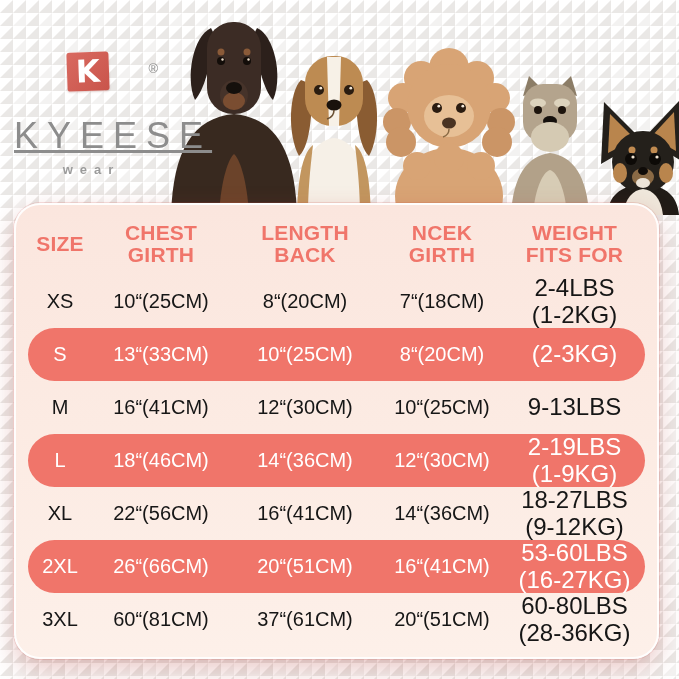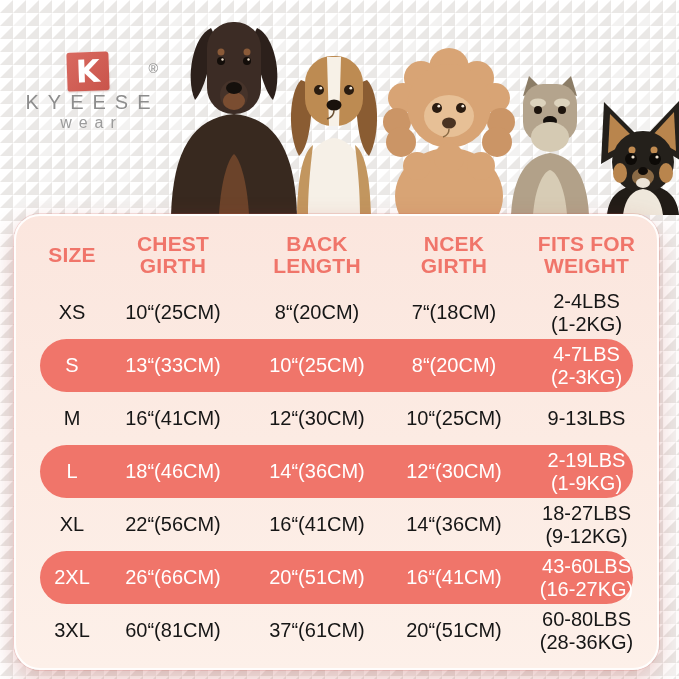--- a/index.html
+++ b/index.html
@@ -28,40 +28,40 @@
   .logo{position:absolute;left:14px;top:52px;width:148px;text-align:center;z-index:3;}
   .logo-mark{
     position:relative;width:42px;height:39px;margin:0 auto;
     background:linear-gradient(135deg,#d96a60,var(--logo-red,#c9544b));
     transform:rotate(-2deg);border-radius:3px;
     display:flex;align-items:center;justify-content:center;
     box-shadow:0 1px 2px rgba(120,40,30,.25);
   }
   .logo-k{color:#fff;font-size:31px;font-weight:bold;line-height:1;font-family:"DejaVu Sans",sans-serif;}
   .registered{position:absolute;right:4px;top:9px;font-size:13px;color:#8a8a8a;}
-  .logo-name{margin-top:0;margin-right:-9px;font-size:20px;letter-spacing:9px;color:var(--brand-gray,#8d8d8d);}
-  .logo-sub{margin-right:-7px;font-size:16px;letter-spacing:7px;color:#9b9b9b;}
+  .logo-name{margin-top:24px;margin-right:-9px;font-size:36px;letter-spacing:9px;color:var(--brand-gray,#8d8d8d);text-decoration:underline;}
+  .logo-sub{margin-top:5px;margin-right:-7px;font-size:13px;letter-spacing:7px;color:#9b9b9b;font-weight:bold;}
   
   .dogs{position:absolute;left:149px;top:0;width:530px;height:215px;z-index:2;}
   
   .card{
-    position:absolute;left:14px;top:214px;width:645px;height:456px;z-index:4;
+    position:absolute;left:14px;top:203px;width:645px;height:456px;z-index:4;
     box-sizing:border-box;border-radius:26px;
     background:linear-gradient(180deg,#fbe6de 0%,#fcebe3 50%,#fdf0e9 100%);
     border:2px solid rgba(255,255,255,.9);
     box-shadow:0 0 0 1px rgba(205,85,75,.18), 0 10px 26px rgba(175,55,45,.28);
-    padding:8px 24px 10px;
+    padding:8px 12px 10px;
   }
   .cols{display:grid;grid-template-columns:64px 138px 150px 124px 141px;align-items:center;text-align:center;}
   .thead{height:62px;}
   .th{color:var(--accent,#f0756a);font-weight:bold;font-size:21px;line-height:1.06;letter-spacing:.2px;}
   .th span{display:block;}
   .row{height:53px;font-size:20px;color:var(--text,#161616);}
   .row.hl{background:var(--accent,#f0756a);border-radius:27px;color:#fff;}
-  .cell-weight{font-size:20px;line-height:1.12;}
+  .cell-weight{font-size:24px;line-height:1.12;}
   .cell-weight span{display:block;}
 </style>
 </head>
 <body>
 
 <div class="stage">
 
   <svg class="bg-pattern" width="679" height="679" viewBox="0 0 679 679" xmlns="http://www.w3.org/2000/svg" aria-hidden="true">
     <defs>
       <pattern id="ht" width="26" height="26" patternUnits="userSpaceOnUse">
@@ -186,51 +186,50 @@
 
     <div class="cols thead">
       <div class="th">
         <span>SIZE</span>
       </div>
       <div class="th">
         <span>CHEST</span>
         <span>GIRTH</span>
       </div>
       <div class="th">
+        <span>LENGTH</span>
         <span>BACK</span>
-        <span>LENGTH</span>
       </div>
       <div class="th">
         <span>NCEK</span>
         <span>GIRTH</span>
       </div>
       <div class="th">
+        <span>WEIGHT</span>
         <span>FITS FOR</span>
-        <span>WEIGHT</span>
       </div>
     </div>
 
     <div class="cols row">
       <div>XS</div>
       <div>10“(25CM)</div>
       <div>8“(20CM)</div>
       <div>7“(18CM)</div>
       <div class="cell-weight">
         <span>2-4LBS</span>
         <span>(1-2KG)</span>
       </div>
     </div>
 
     <div class="cols row hl">
       <div>S</div>
       <div>13“(33CM)</div>
       <div>10“(25CM)</div>
       <div>8“(20CM)</div>
       <div class="cell-weight">
-        <span>4-7LBS</span>
         <span>(2-3KG)</span>
       </div>
     </div>
 
     <div class="cols row">
       <div>M</div>
       <div>16“(41CM)</div>
       <div>12“(30CM)</div>
       <div>10“(25CM)</div>
       <div class="cell-weight">
@@ -259,21 +258,21 @@
         <span>(9-12KG)</span>
       </div>
     </div>
 
     <div class="cols row hl">
       <div>2XL</div>
       <div>26“(66CM)</div>
       <div>20“(51CM)</div>
       <div>16“(41CM)</div>
       <div class="cell-weight">
-        <span>43-60LBS</span>
+        <span>53-60LBS</span>
         <span>(16-27KG)</span>
       </div>
     </div>
 
     <div class="cols row">
       <div>3XL</div>
       <div>60“(81CM)</div>
       <div>37“(61CM)</div>
       <div>20“(51CM)</div>
       <div class="cell-weight">

